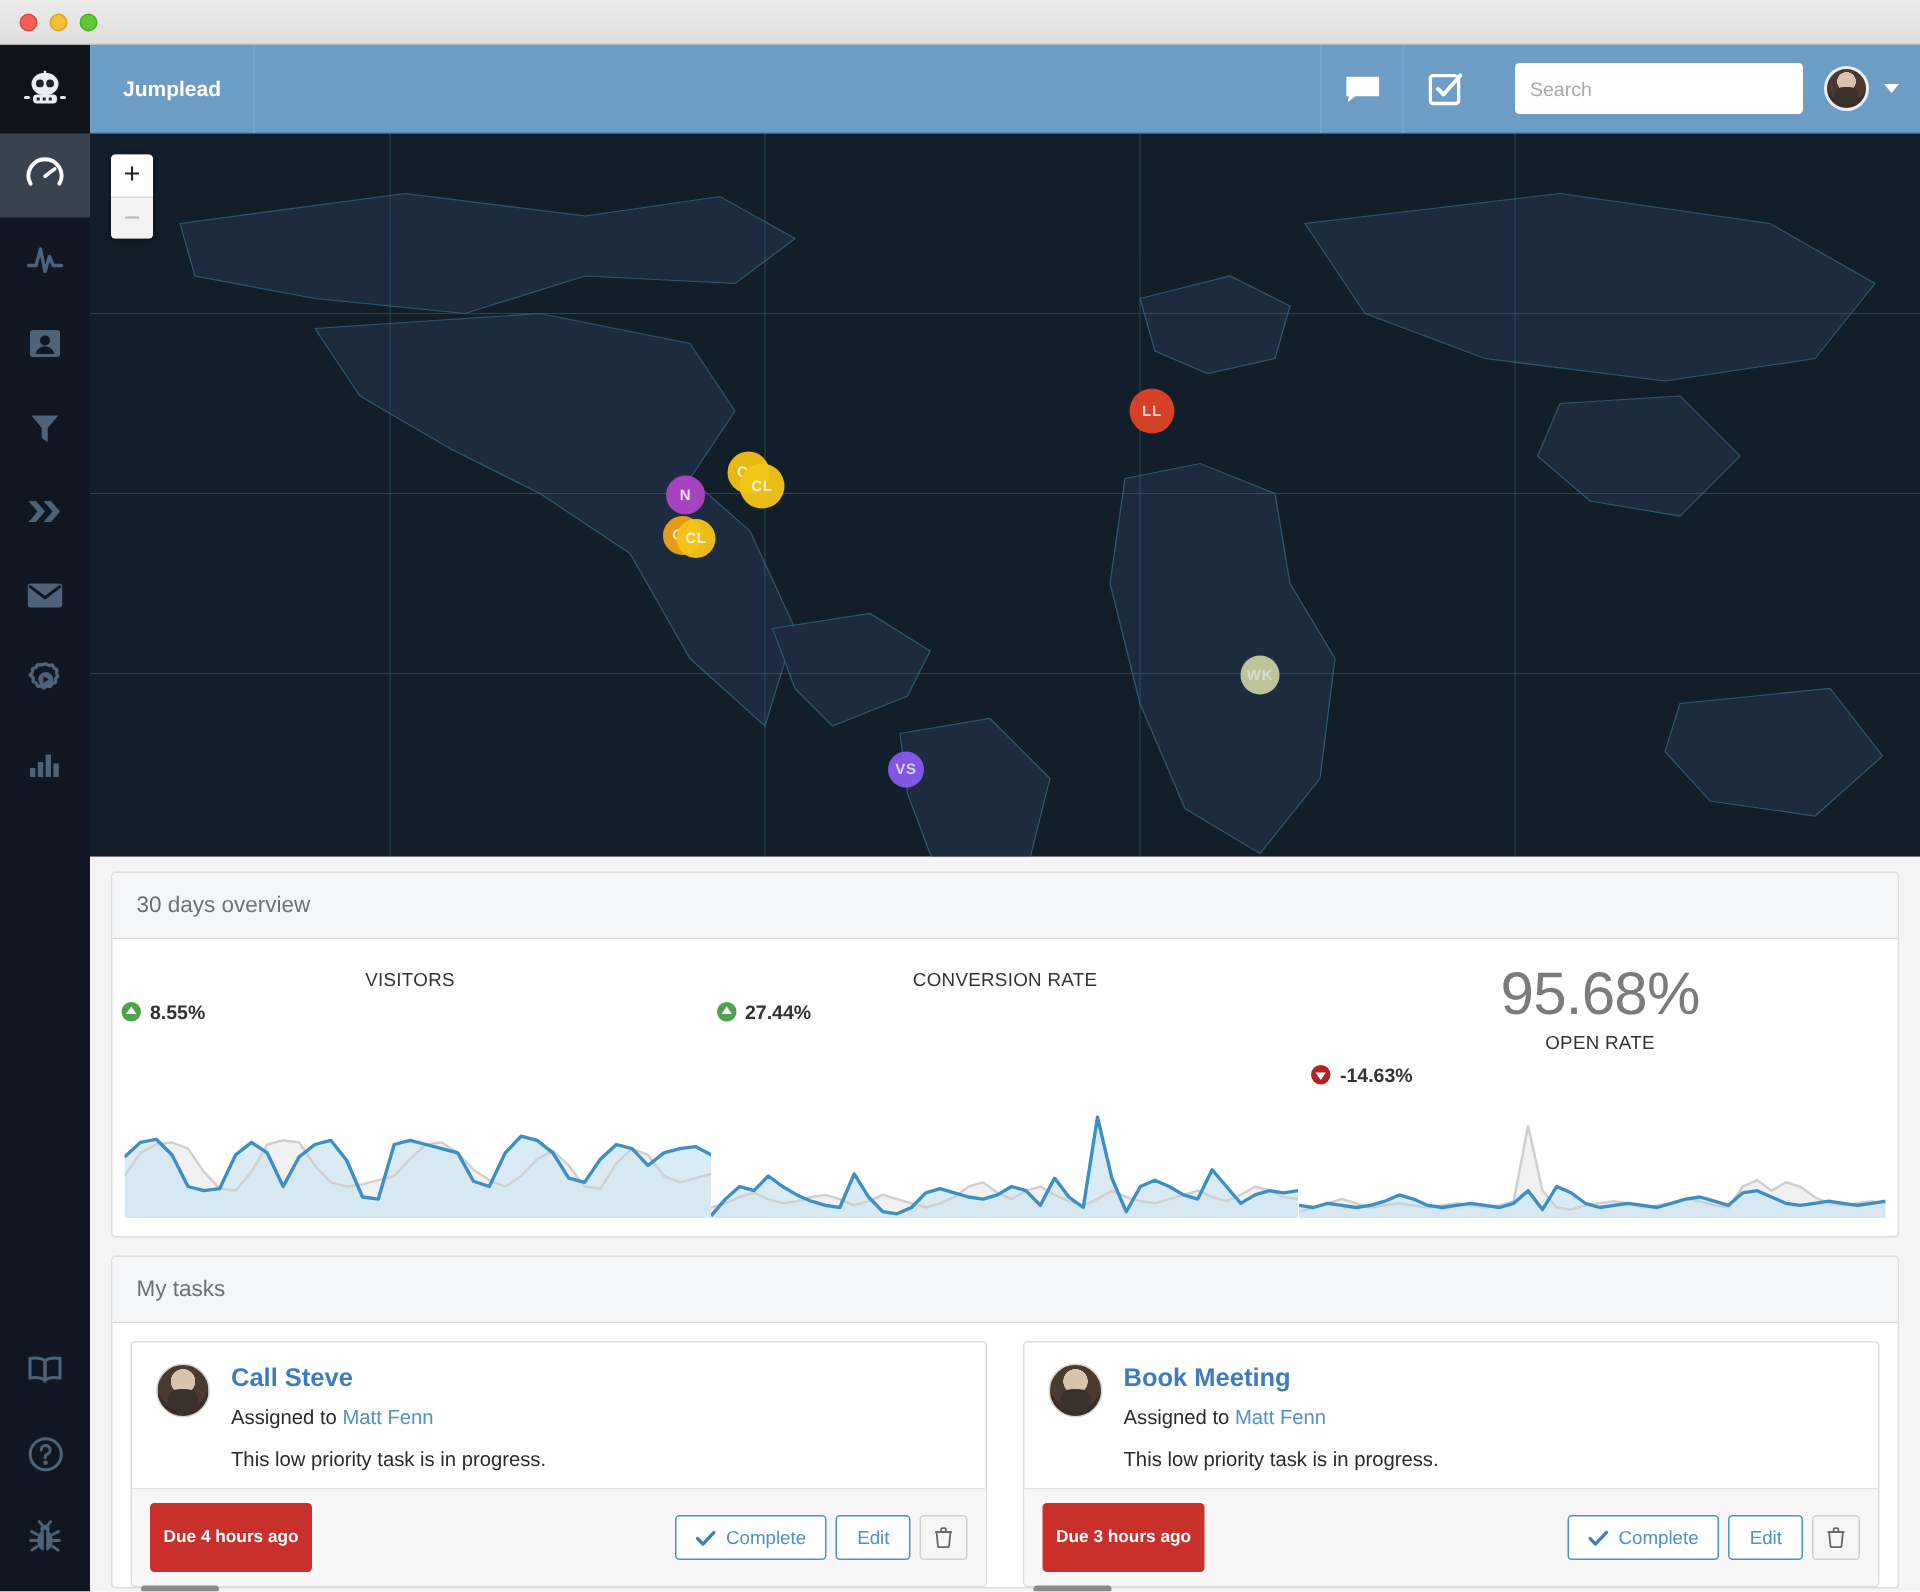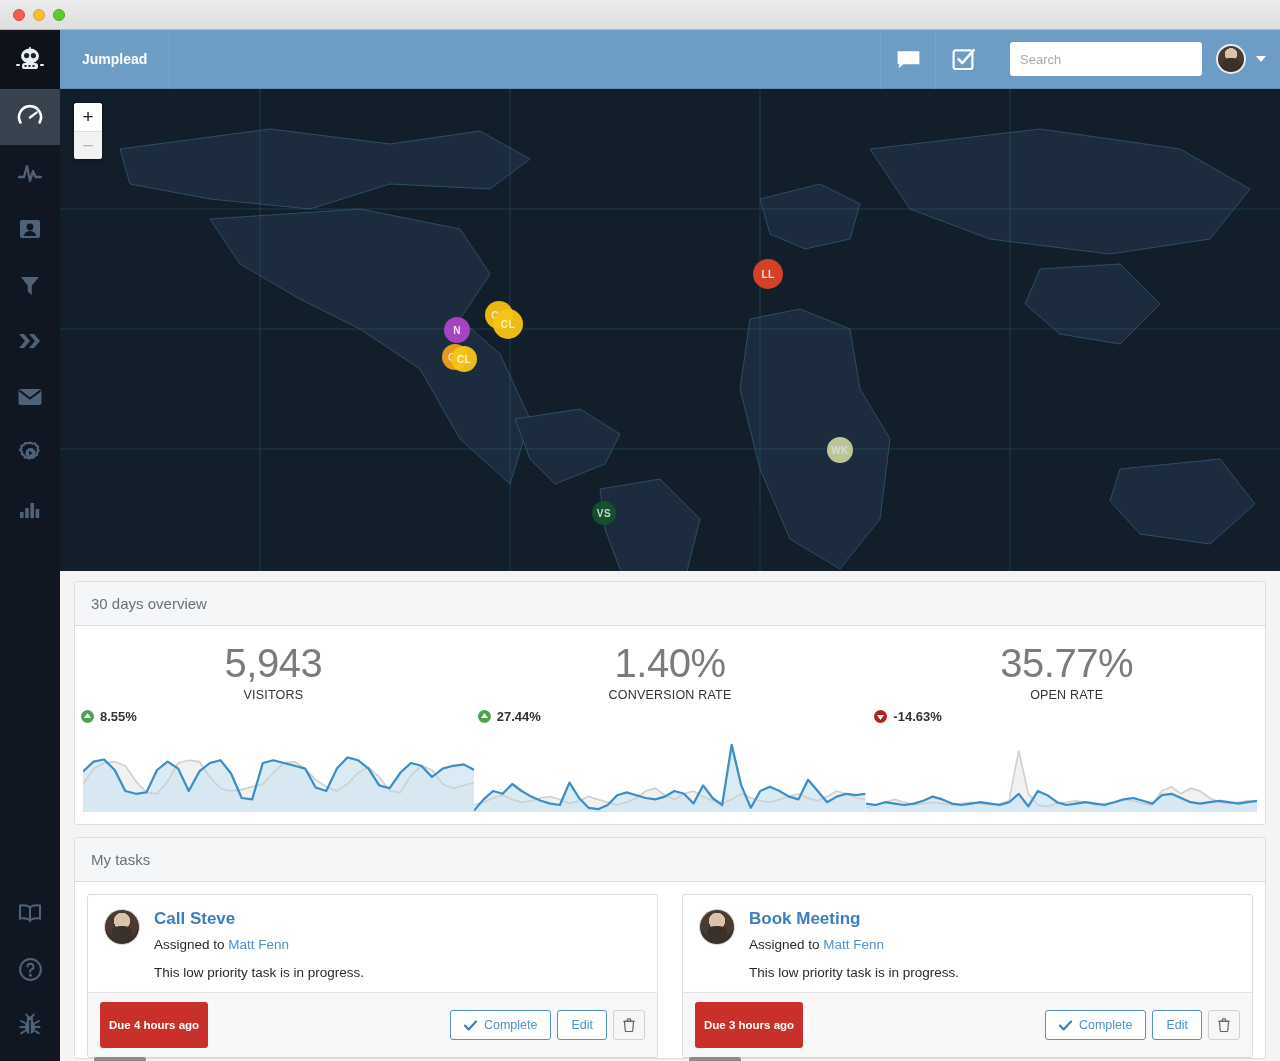--- a/index.html
+++ b/index.html
@@ -333,55 +333,53 @@
         </div>
 
         <div id="markers">
             <div class="marker" style="left: 384px; top: 228px; width: 26px; height: 26px; background: rgb(165, 68, 192); opacity: 1;">N</div>
             <div class="marker" style="left: 425px; top: 212px; width: 28px; height: 28px; background: rgb(243, 192, 18); opacity: 0.95;">CC</div>
             <div class="marker" style="left: 433px; top: 220px; width: 30px; height: 30px; background: rgb(245, 197, 24); opacity: 0.95;">CL</div>
             <div class="marker" style="left: 382px; top: 255px; width: 26px; height: 26px; background: rgb(240, 162, 26); opacity: 0.95;">CJ</div>
             <div class="marker" style="left: 391px; top: 257px; width: 26px; height: 26px; background: rgb(245, 197, 24); opacity: 0.95;">CL</div>
             <div class="marker" style="left: 693px; top: 170px; width: 30px; height: 30px; background: rgb(224, 67, 38); opacity: 0.95;">LL</div>
             <div class="marker" style="left: 767px; top: 348px; width: 26px; height: 26px; background: rgb(217, 223, 168); opacity: 0.85;">WK</div>
-            <div class="marker" style="left: 532px; top: 412px; width: 24px; height: 24px; background: #14532d; opacity: 0.9;">VS</div>
+            <div class="marker" style="left: 532px; top: 412px; width: 24px; height: 24px; background: #8b5cf6; opacity: 0.9;">VS</div>
           </div>
       </div>
 
       <div class="content">
 
         <div class="panel">
           <div class="panel-head">30 days overview</div>
           <div class="stats" id="stats">
               <div class="stat">
-                <div class="stat-value">5,943</div>
                 <div class="stat-label">VISITORS</div>
                 <div class="stat-delta">
                   <span class="arrow up" style="background: rgb(78, 162, 78);">
                     <svg width="13" height="13" viewBox="0 0 13 13">
                       <path d="M6.5 3 L10 8 H3 Z" fill="#fff"></path>
                     </svg>
                   </span>
                   <span>8.55%</span>
                 </div>
               </div>
               <div class="stat">
-                <div class="stat-value">1.40%</div>
                 <div class="stat-label">CONVERSION RATE</div>
                 <div class="stat-delta">
                   <span class="arrow up" style="background: rgb(78, 162, 78);">
                     <svg width="13" height="13" viewBox="0 0 13 13">
                       <path d="M6.5 3 L10 8 H3 Z" fill="#fff"></path>
                     </svg>
                   </span>
                   <span>27.44%</span>
                 </div>
               </div>
               <div class="stat">
-                <div class="stat-value">35.77%</div>
+                <div class="stat-value">95.68%</div>
                 <div class="stat-label">OPEN RATE</div>
                 <div class="stat-delta">
                   <span class="arrow down" style="background: rgb(178, 34, 34);">
                     <svg width="13" height="13" viewBox="0 0 13 13">
                       <path d="M6.5 10 L3 5 H10 Z" fill="#fff"></path>
                     </svg>
                   </span>
                   <span>-14.63%</span>
                 </div>
               </div>

